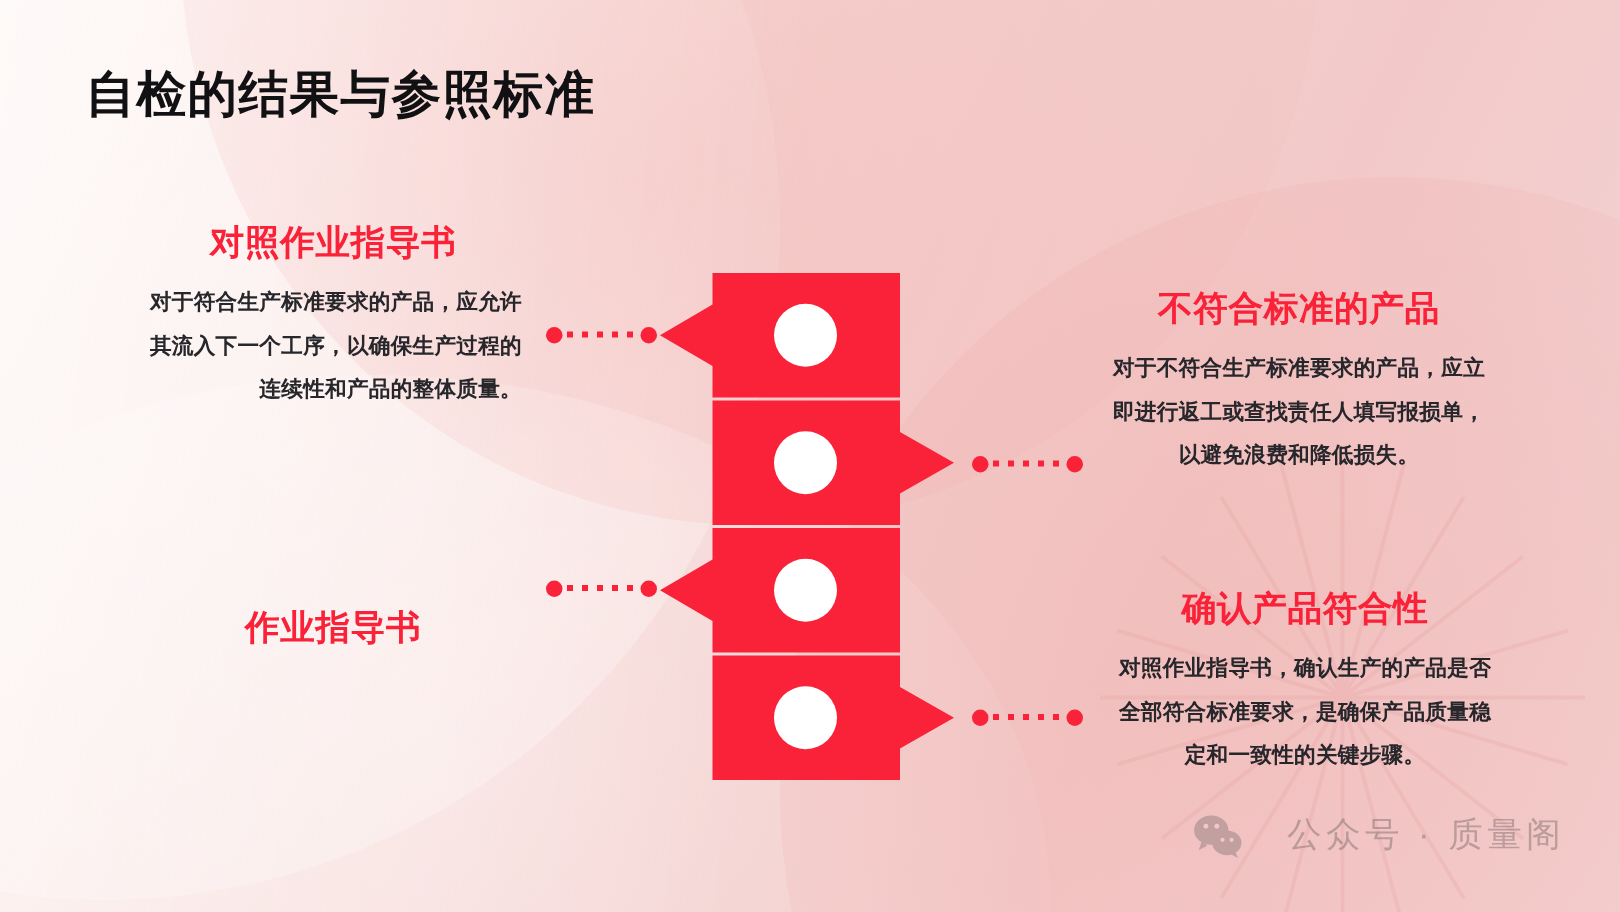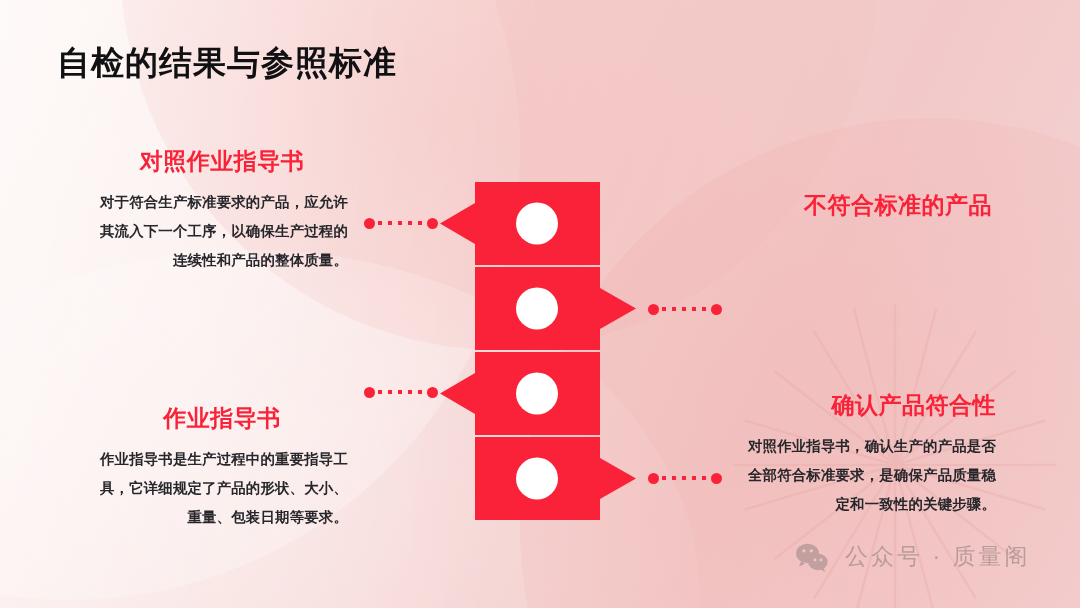--- a/index.html
+++ b/index.html
@@ -118,21 +118,21 @@
   .block .body {
     color: #26262b;
     font-size: 14.4px;
     line-height: 29px;
     letter-spacing: 0.2px;
     font-weight: bold;
   }
 
   .left  { text-align: right; }
   .left .head  { text-align: center; }
-  .right { text-align: right; }
+  .right { text-align: center; }
 
   #block-1 { left: 96px;  top: 146px; }
   #block-2 { left: 96px;  top: 371px; margin-top: 32px; }
   #block-3 { left: 740px; top: 190px; }
   #block-4 { left: 744px; top: 390px; }
 
   
   #stack {
     position: absolute;
     left: 440px;
@@ -169,21 +169,21 @@
   #conn-3 { left: 364px; top: 385px; width: 74px; }
   #conn-4 { left: 648px; top: 471px; width: 74px; }
 
   
   #watermark {
     position: absolute;
     left: 795px;
     top: 541px;
     display: flex;
     align-items: center;
-    gap: 16px;
+    gap: 29px;
     opacity: 0.47;
   }
   #watermark .wx { width: 34px; height: 30px; flex: 0 0 auto; }
   #watermark .wx svg { display: block; width: 100%; height: 100%; }
   #watermark .wm-text {
     color: #7d6d6d;
     font-size: 23px;
     letter-spacing: 3px;
     white-space: nowrap;
   }
@@ -229,25 +229,25 @@
 
   <div class="title">自检的结果与参照标准</div>
 
   <div class="block left" id="block-1">
     <div class="head">对照作业指导书</div>
     <div class="body">对于符合生产标准要求的产品，应允许其流入下一个工序，以确保生产过程的连续性和产品的整体质量。</div>
   </div>
 
   <div class="block left" id="block-2">
     <div class="head">作业指导书</div>
-    <div class="body">作业指导书是生产过程中的重要指导工具，它详细规定了产品的形状、大小、重量、包装日期等要求。</div>
   </div>
 
   <div class="block right" id="block-3">
     <div class="head">不符合标准的产品</div>
+    <div class="body">对于不符合生产标准要求的产品，应立即进行返工或查找责任人填写报损单，以避免浪费和降低损失。</div>
   </div>
 
   <div class="block right" id="block-4">
     <div class="head">确认产品符合性</div>
     <div class="body">对照作业指导书，确认生产的产品是否全部符合标准要求，是确保产品质量稳定和一致性的关键步骤。</div>
   </div>
 
   <div id="stack">
     <svg viewBox="0 0 205 339" aria-hidden="true">
 

